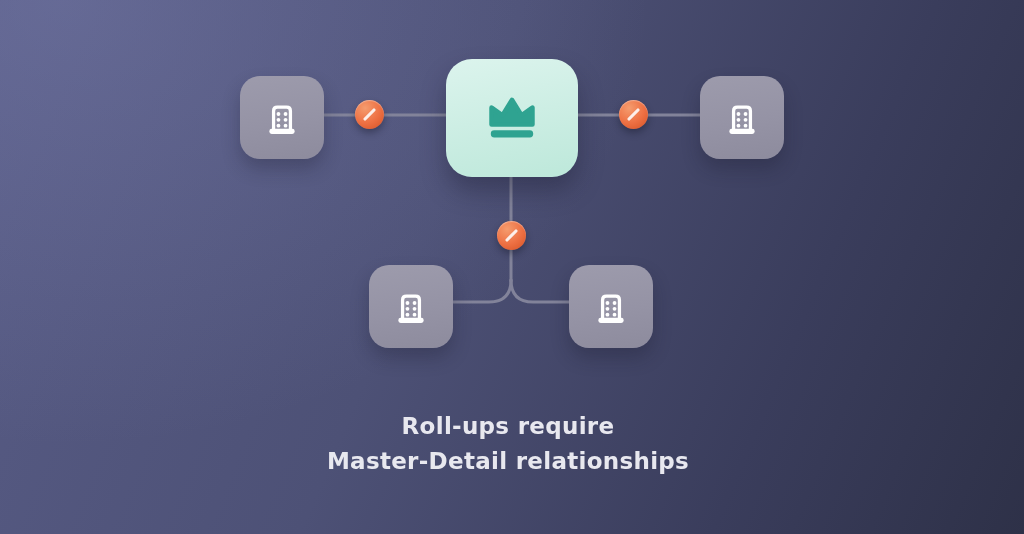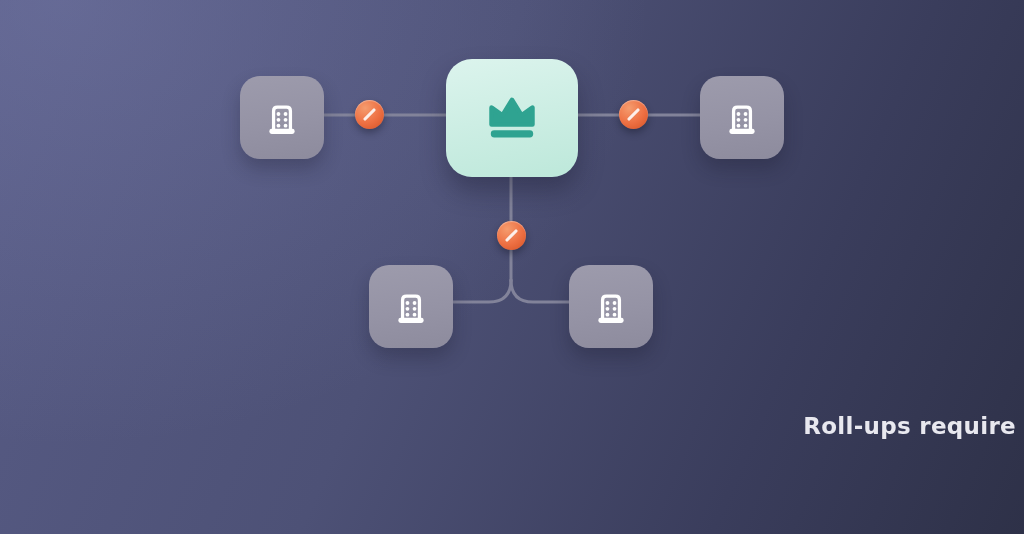--- a/index.html
+++ b/index.html
@@ -50,21 +50,21 @@
     box-shadow: 0 4px 7px rgba(18,20,38,0.38), inset 0 1px 1px rgba(255,255,255,0.35);
     display: flex;
     align-items: center;
     justify-content: center;
   }
 
   .caption {
     position: absolute;
     left: 0; right: 8px;
     top: 409px;
-    text-align: right;
+    text-align: center;
     color: #e8e8ef;
     font-size: 23px;
     font-weight: 700;
     line-height: 35px;
     letter-spacing: 0.3px;
   }
 
   svg { display: block; }
 </style>
 </head>
@@ -154,15 +154,16 @@
   </div>
 
   <div class="dot" style="left:497px; top:221px;">
     <svg width="29" height="29" viewBox="0 0 29 29">
       <path d="M10 19 L19 10" stroke="#ffffff" stroke-width="3.1" stroke-linecap="round" opacity="0.88"></path>
     </svg>
   </div>
 
   <div class="caption">
     <div>Roll-ups require</div>
+    <div>Master-Detail relationships</div>
   </div>
 
 </div>
 
 </body></html>

